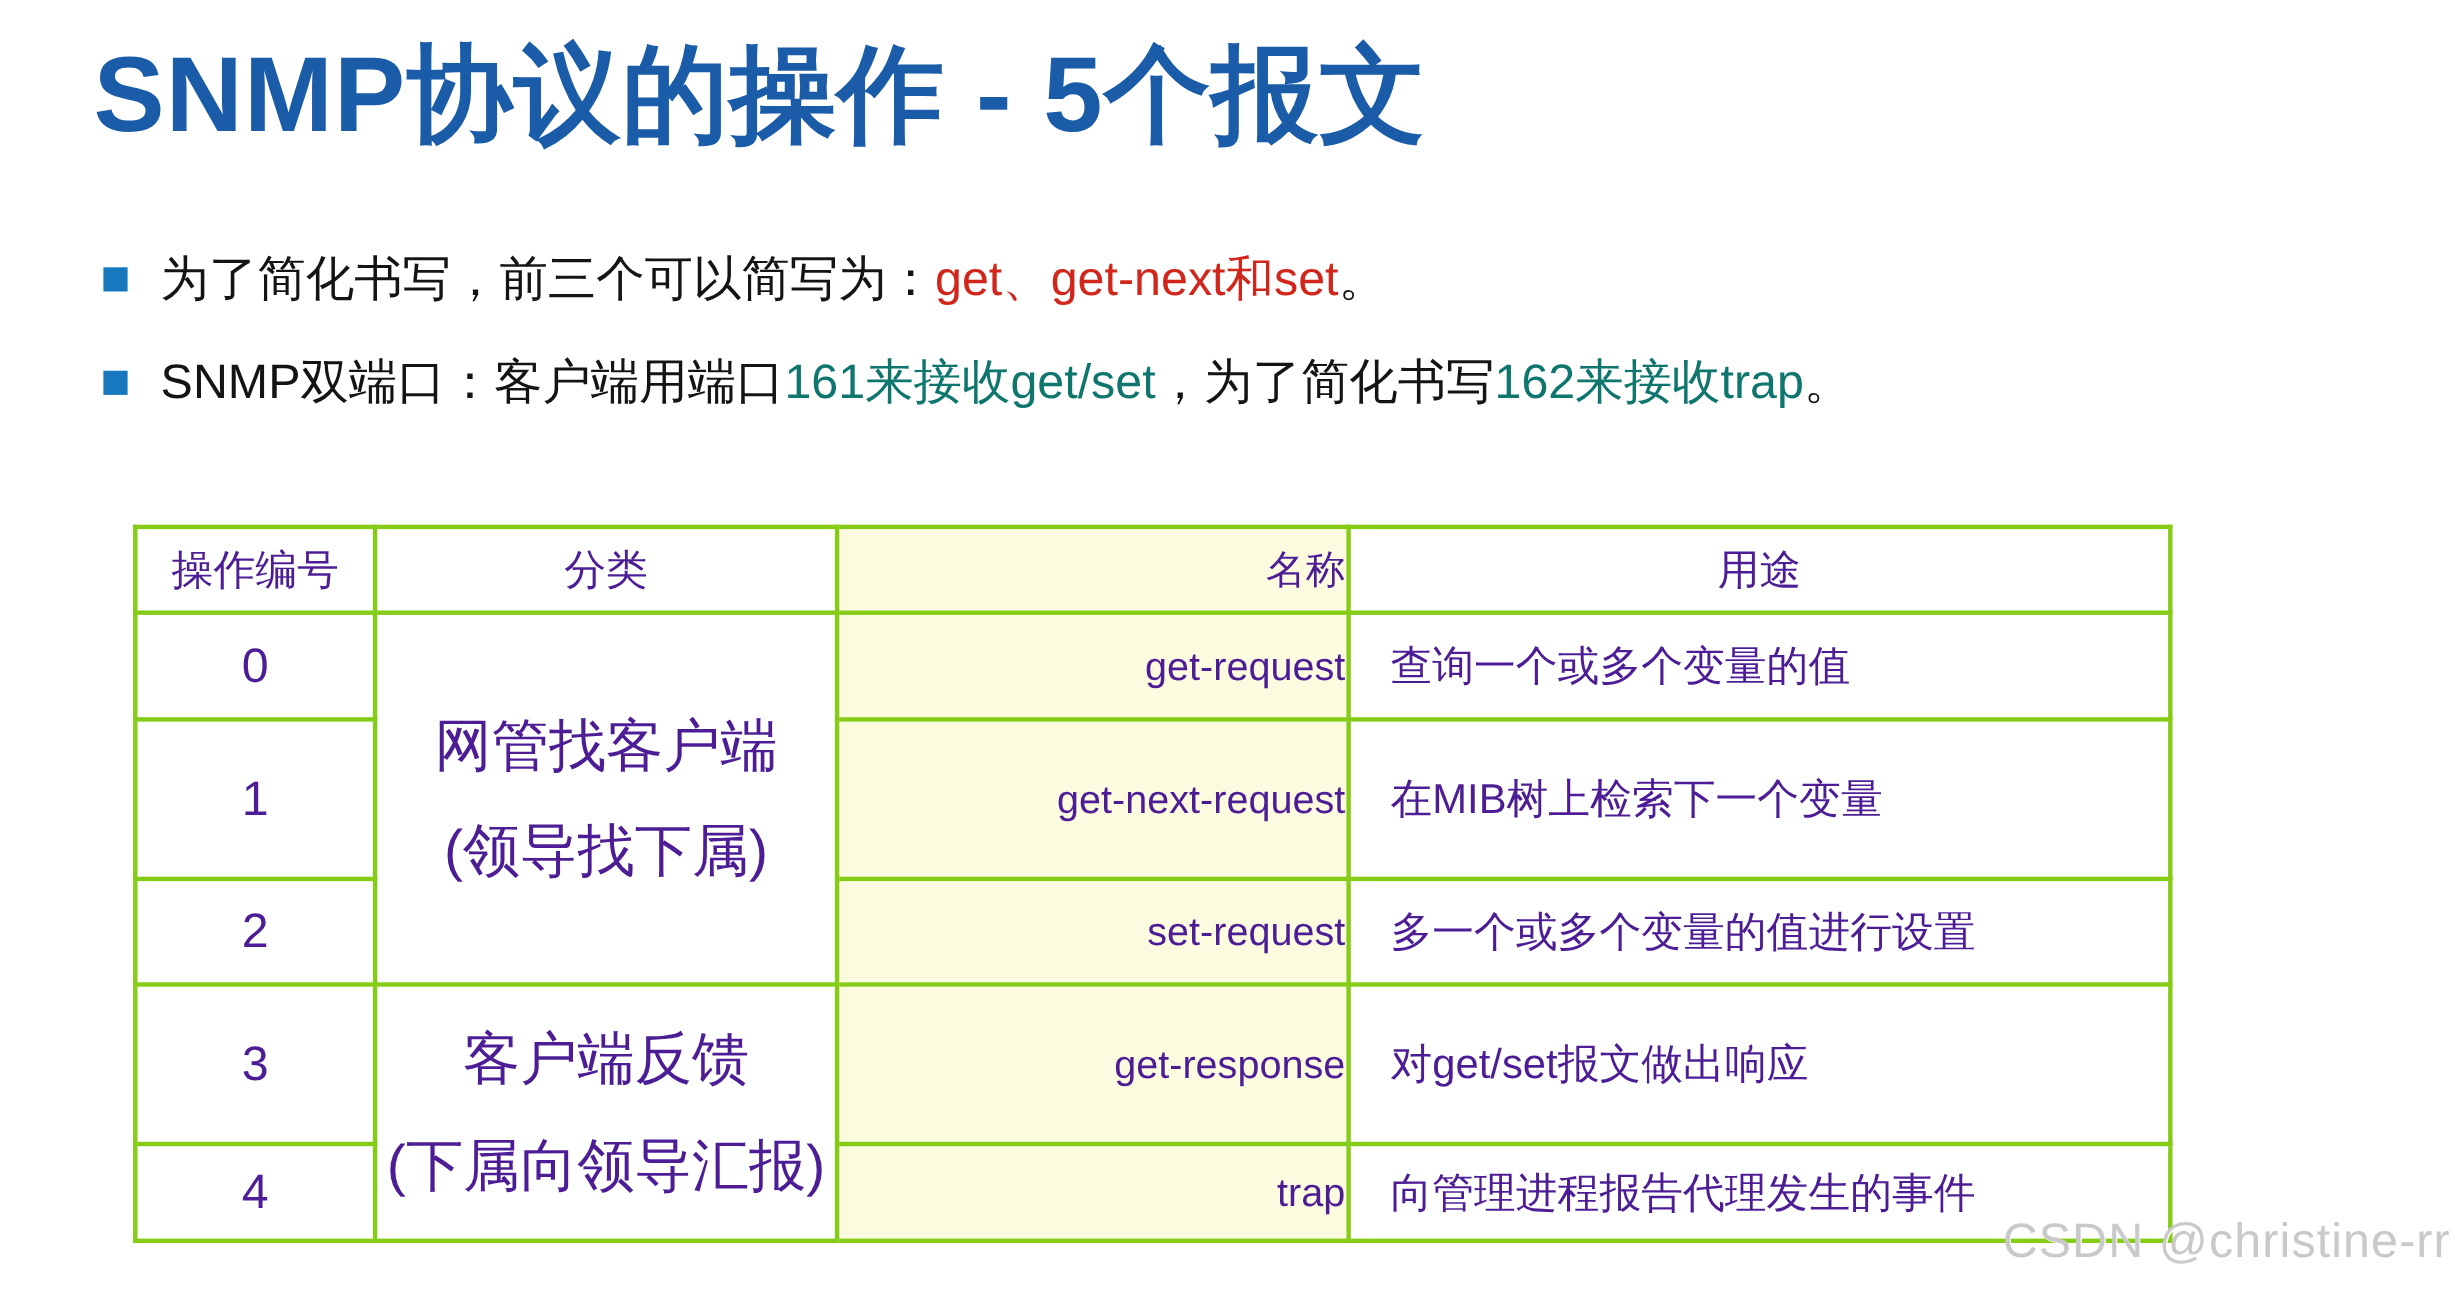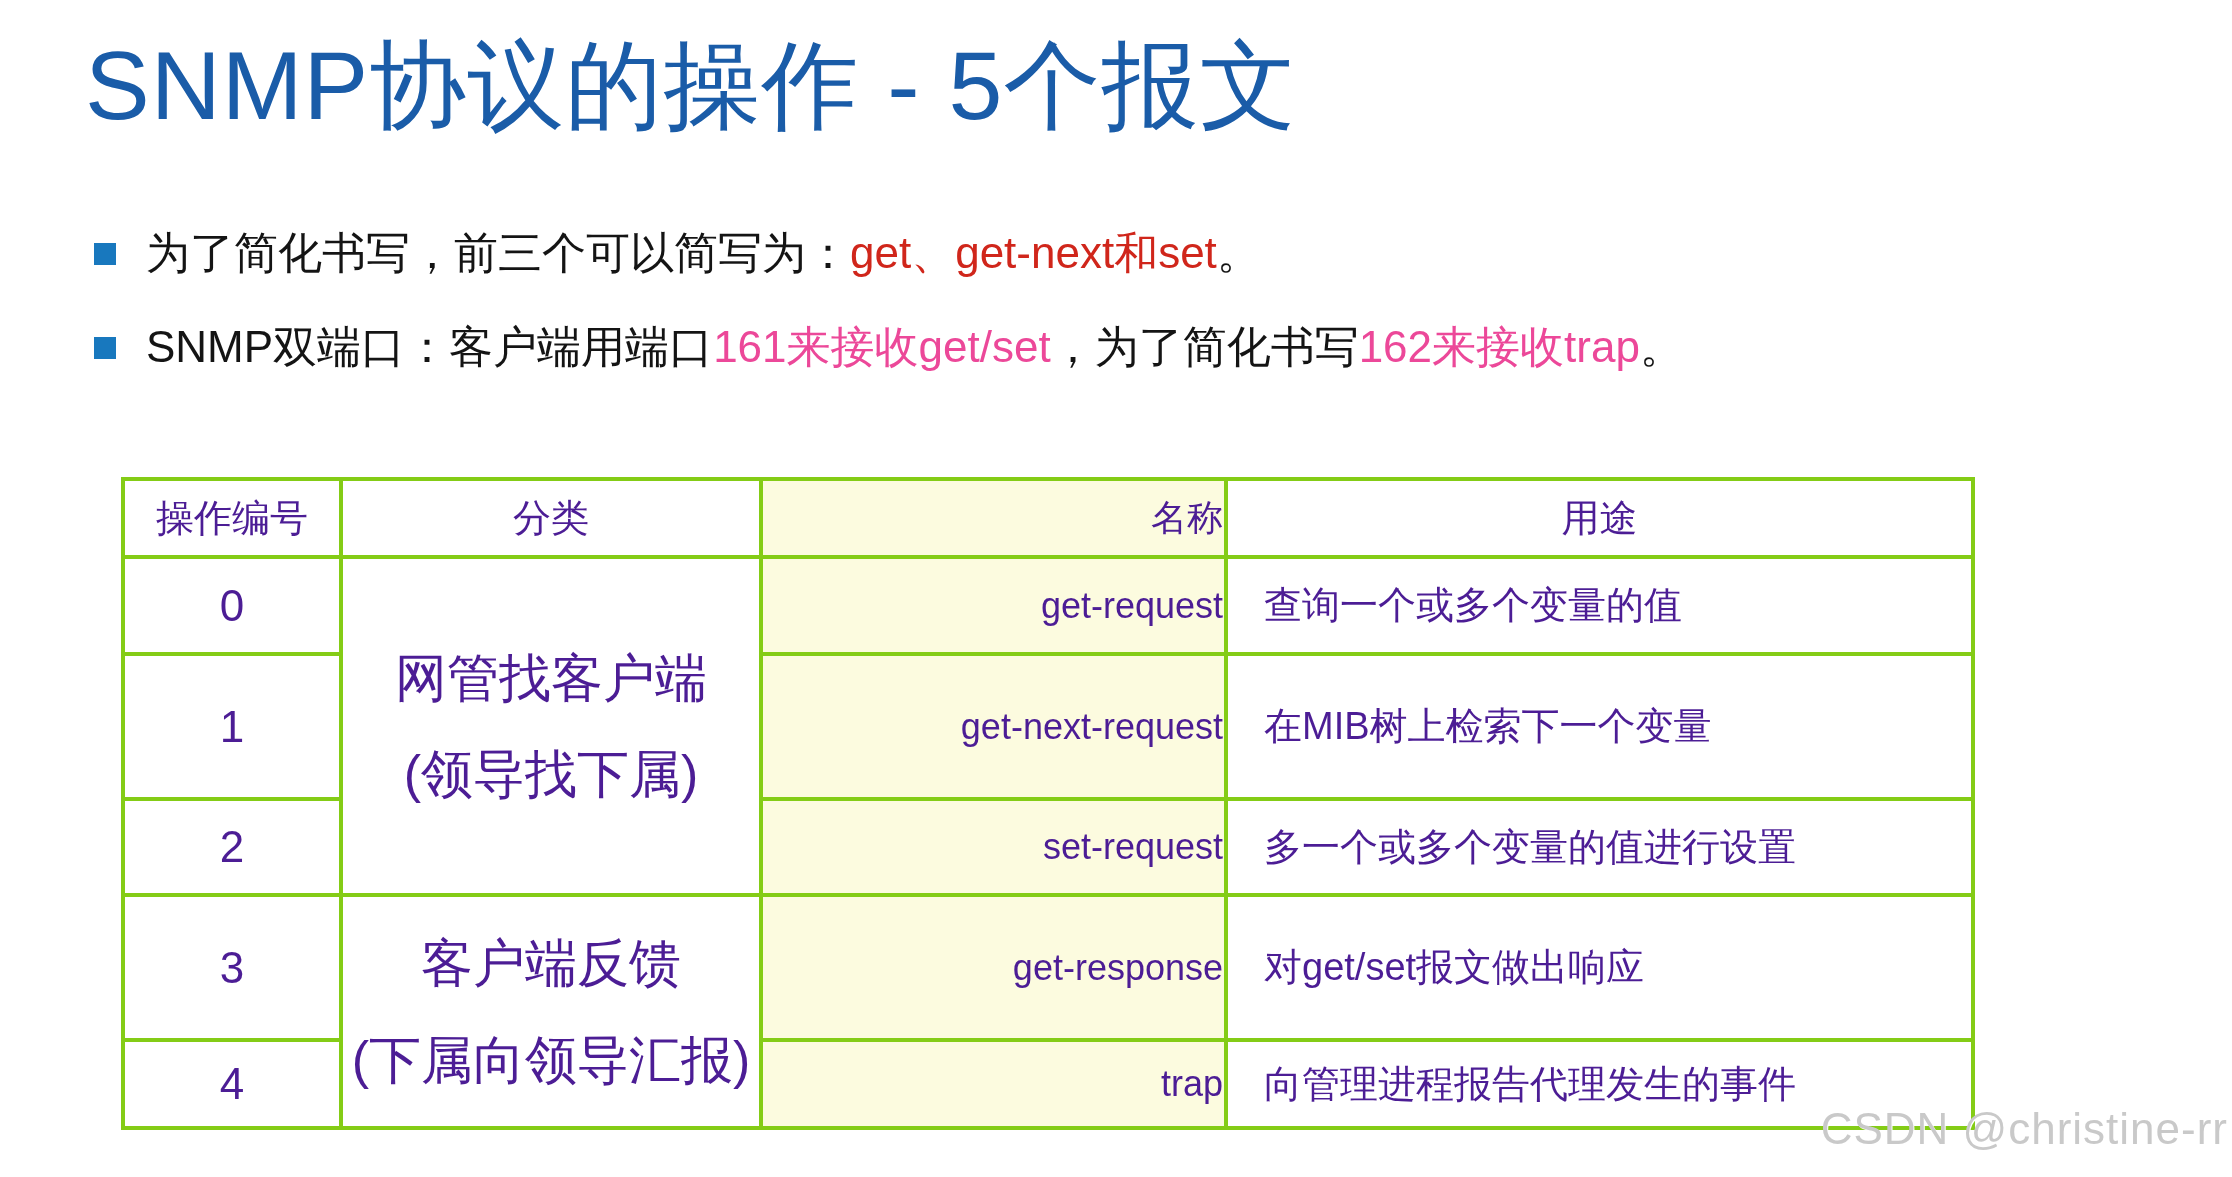--- a/index.html
+++ b/index.html
@@ -14,21 +14,21 @@
     height: 1177px;
     background: #ffffff;
     overflow: hidden;
   }
   .title {
     position: absolute;
     left: 85px;
     top: 22px;
     margin: 0;
     font-size: 97px;
-    font-weight: normal;
+    font-weight: bold;
     color: #1A5CA8;
     letter-spacing: 1px;
     white-space: nowrap;
   }
   .bullet {
     position: absolute;
     left: 94px;
     display: flex;
     align-items: center;
     font-size: 44px;
@@ -39,21 +39,21 @@
   .bullet.b2 { top: 318px; }
   .bullet .sq {
     width: 22px;
     height: 22px;
     background: #1878BE;
     margin-right: 30px;
     flex: none;
     display: inline-block;
   }
   .red   { color: #D0261B; }
-  .green { color: #ec4899; }
+  .green { color: #0f766e; }
 
   table.snmp {
     position: absolute;
     left: 121px;
     top: 477px;
     width: 1850px;
     border-collapse: collapse;
     table-layout: fixed;
     border: 4px solid #1f1f1f;
   }

